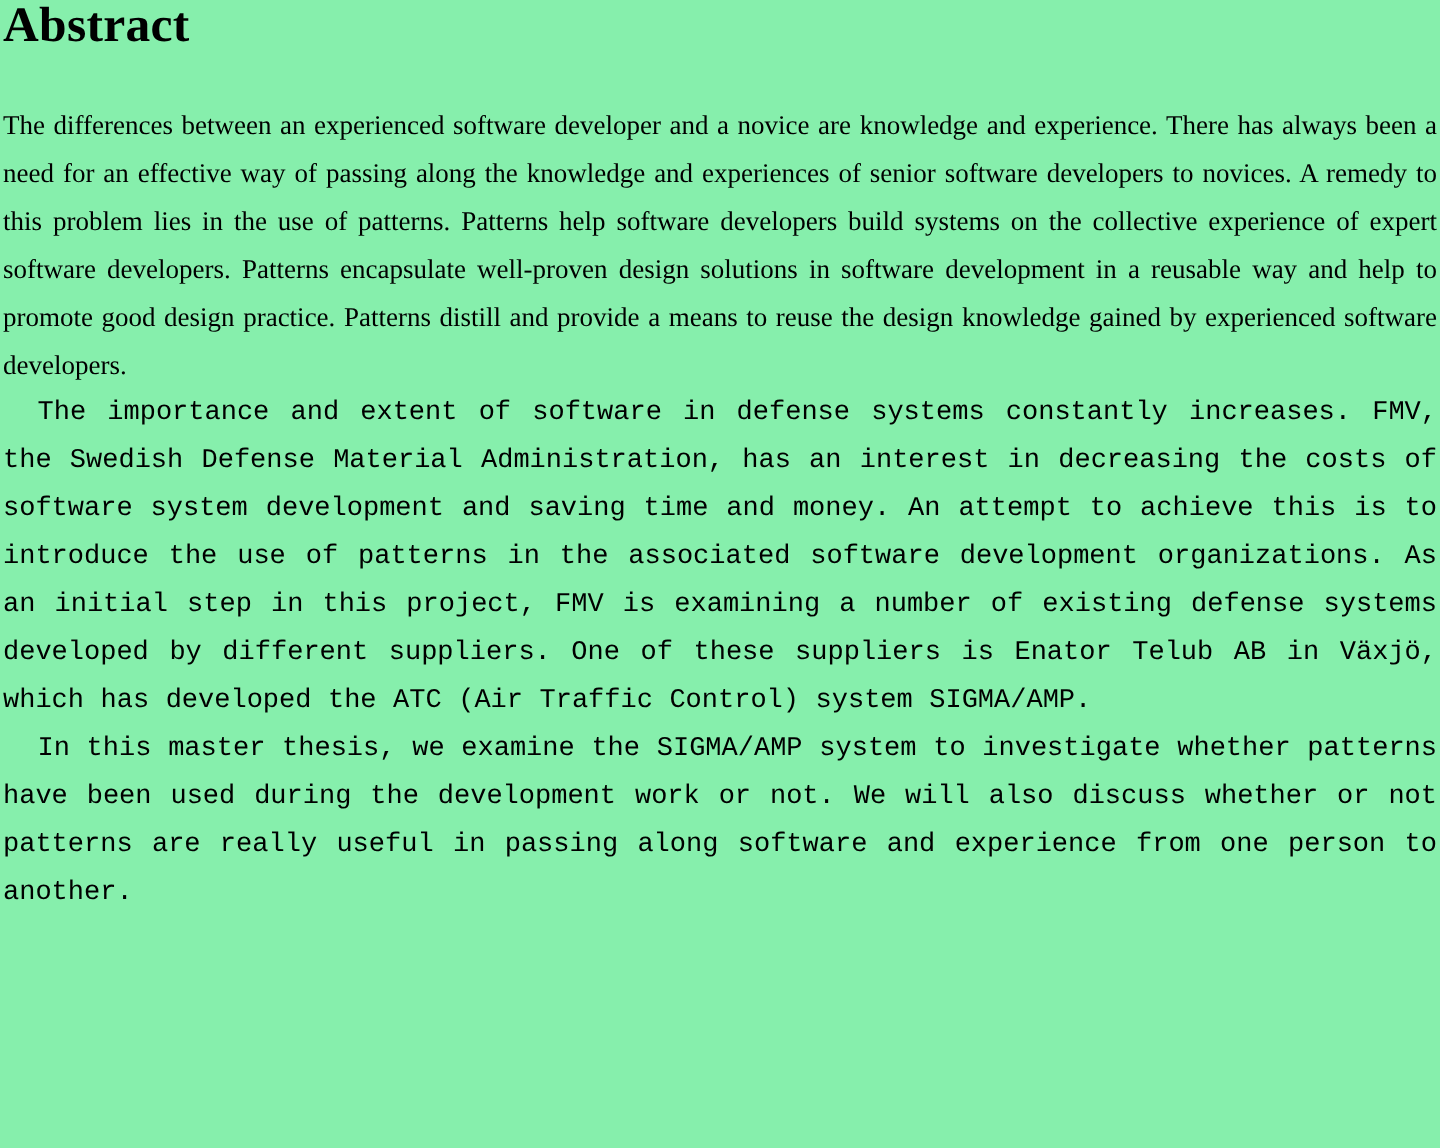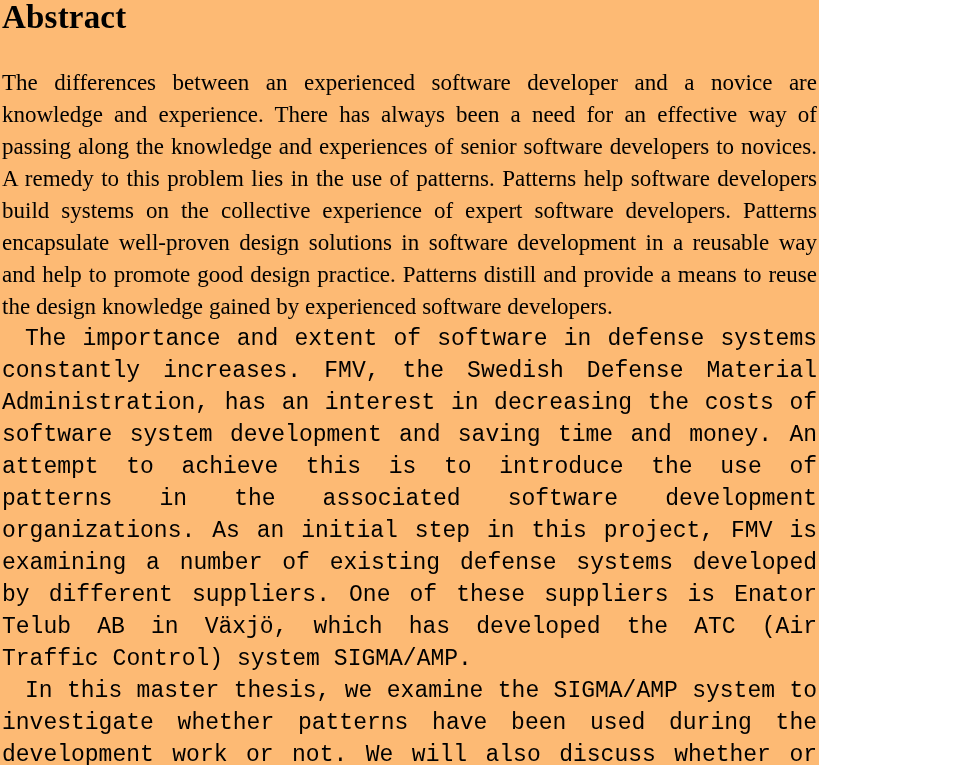--- a/index.html
+++ b/index.html
@@ -11,44 +11,44 @@
   body {
     width: 960px;
     height: 765px;
     overflow: hidden;
     font-family: "Liberation Serif", "DejaVu Serif", serif;
     color: #000000;
     -webkit-font-smoothing: antialiased;
   }
   .page {
     box-sizing: border-box;
-    width: 819px;
+    width: 960px;
     height: 765px;
     padding: 0 2px 0 2px;
-    background: #fdba74;
+    background: #86efac;
   }
   .page-title {
     font-family: "Liberation Serif", "DejaVu Serif", serif;
     font-weight: bold;
     font-size: 33px;
     line-height: 34px;
     margin: 0;
     padding: 0;
     letter-spacing: 0.2px;
     color: #000000;
   }
   .abstract-body {
     margin: 0;
     padding: 0;
     padding-top: 33px;
   }
   .abstract-para {
     margin: 0;
     padding: 0;
-    font-size: 23px;
+    font-size: 18px;
     line-height: 32px;
     text-align: justify;
     text-justify: inter-word;
     word-spacing: 0.2px;
     hyphens: none;
     -webkit-hyphens: none;
     color: #000000;
   }
   
   .abstract-para.flush {
@@ -70,16 +70,16 @@
 <div class="page">
 
   <h1 class="page-title">Abstract</h1>
 
   <div class="abstract-body">
 
     <p class="abstract-para flush">The differences between an experienced software developer and a novice are knowledge and experience. There has always been a need for an effective way of passing along the knowledge and experiences of senior software developers to novices. A remedy to this problem lies in the use of patterns. Patterns help software developers build systems on the collective experience of expert software developers. Patterns encapsulate well-proven design solutions in software development in a reusable way and help to promote good design practice. Patterns distill and provide a means to reuse the design knowledge gained by experienced software developers.</p>
 
     <p class="abstract-para indented">The importance and extent of software in defense systems constantly increases. FMV, the Swedish Defense Material Administration, has an interest in decreasing the costs of software system development and saving time and money. An attempt to achieve this is to introduce the use of patterns in the associated software development organizations. As an initial step in this project, FMV is examining a number of existing defense systems developed by different suppliers. One of these suppliers is Enator Telub AB in Växjö, which has developed the ATC (Air Traffic Control) system SIGMA/AMP.</p>
 
-    <p class="abstract-para indented">In this master thesis, we examine the SIGMA/AMP system to investigate whether patterns have been used during the development work or not. We will also discuss whether or not patterns are really useful in passing along knowledge and experience these one person to another.</p>
+    <p class="abstract-para indented">In this master thesis, we examine the SIGMA/AMP system to investigate whether patterns have been used during the development work or not. We will also discuss whether or not patterns are really useful in passing along software and experience from one person to another.</p>
 
   </div>
 </div>
 
 </body></html>

